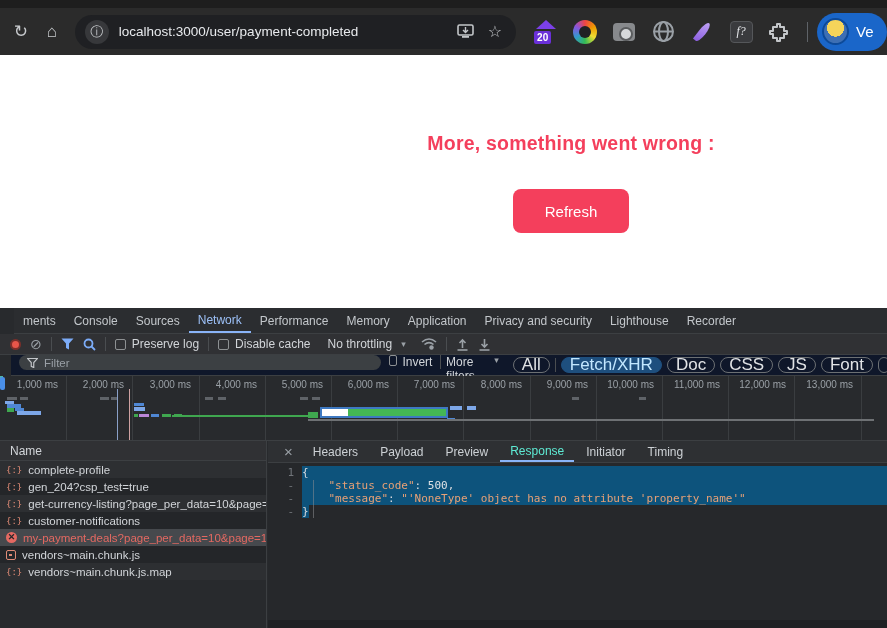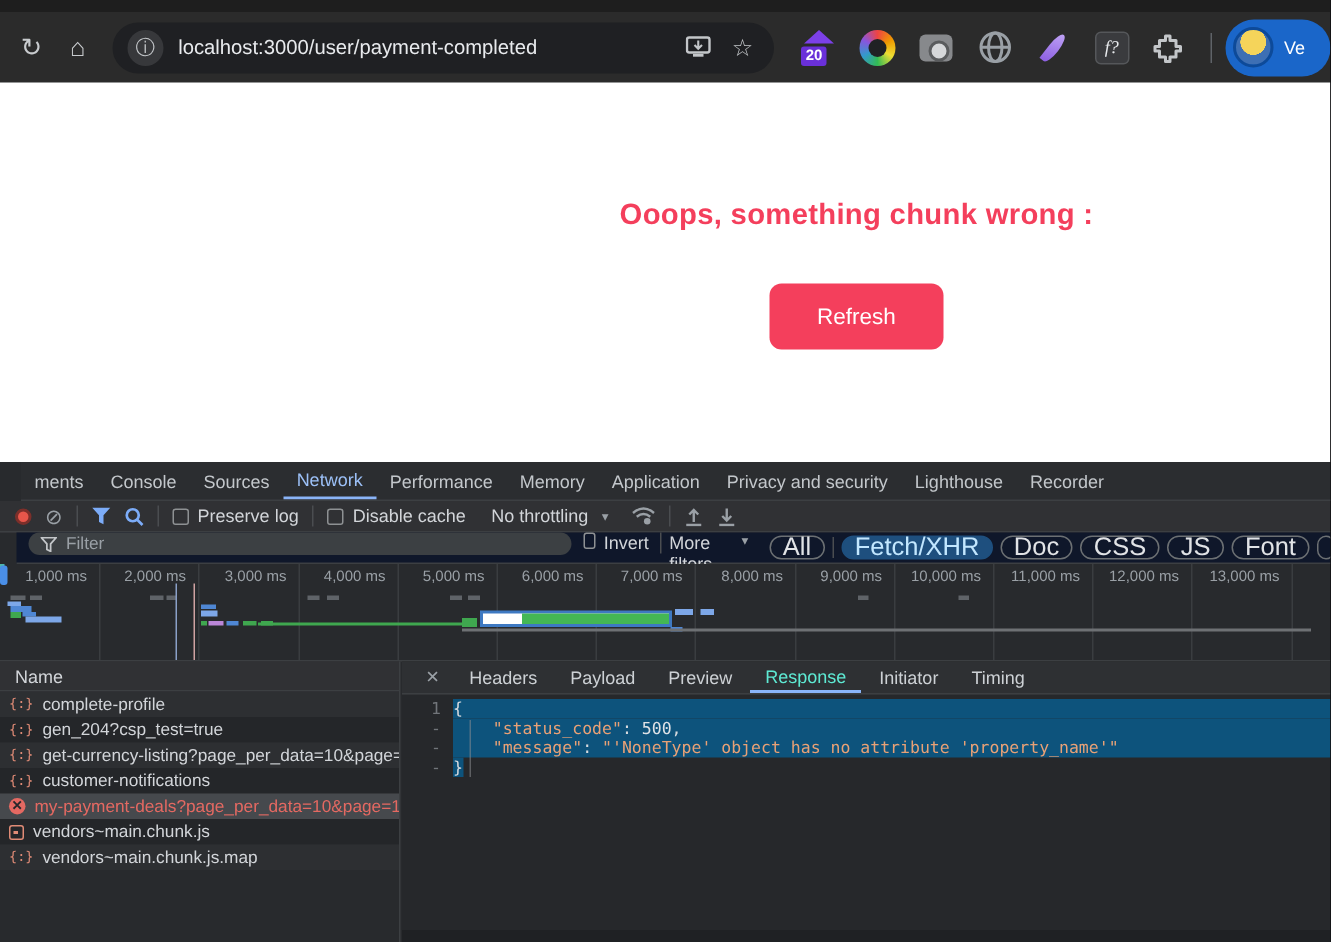--- a/index.html
+++ b/index.html
@@ -38,21 +38,21 @@
   .ext-globe svg, .ext-puzzle svg { display:block; }
   .ext-feather { width:7px; height:22px; background:linear-gradient(160deg,#c0a4f5,#8a5ce0);
                 border-radius:50% 50% 50% 0; transform:rotate(38deg); }
   .ext-fq { width:23px; height:22px; background:#3a3b3e; border:1px solid #55575a; border-radius:4px;
             color:#e8eaed; font-size:12px; font-style:italic; font-family:"Liberation Serif",serif;
             display:flex; align-items:center; justify-content:center; }
   .chrome-sep { width:1px; height:20px; background:#5f6368; margin-left:14px; }
   .profile-chip { margin-left:9px; height:38px; min-width:70px; background:#1a66c9; border-radius:19px;
                   display:flex; align-items:center; padding:0 10px 0 5px; gap:7px; }
   .avatar { width:27px; height:27px; border-radius:50%; background:radial-gradient(circle at 50% 35%, #f5d45a 0 45%, #3d6fb4 46% 100%); border:2px solid #0d4a99; }
-  .profile-label { color:#fff; font-size:12px; }
+  .profile-label { color:#fff; font-size:15px; }
   
   .viewport { position:absolute; left:0; top:55px; width:887px; height:253px; background:#ffffff; }
   .err-heading { position:absolute; top:77px; left:571px; transform:translateX(-50%);
                  color:#f43f5c; font-size:19.5px; font-weight:800; letter-spacing:.2px; white-space:nowrap; }
   .refresh-btn { position:absolute; top:134px; left:571px; transform:translateX(-50%);
                  width:116px; height:44px; background:#f43f5c; color:#fff; border:none; border-radius:8px;
                  font-size:15px; font-family:"Liberation Sans",sans-serif; cursor:pointer; }
   
   .devtools { position:absolute; left:0; top:308px; width:887px; height:320px; background:#282a2d;
               color:#d2d5d9; font-size:12px; }
@@ -184,21 +184,21 @@
       </div>
       <div class="chrome-sep"></div>
       <div class="profile-chip">
         <span class="avatar"></span>
         <span class="profile-label">Ve</span>
       </div>
     </div>
   </div>
 
   <div class="viewport">
-    <div class="err-heading">Ooops, something chunk wrong :</div>
+    <div class="err-heading">More, something went wrong :</div>
     <button class="refresh-btn">Refresh</button>
   </div>
 
   <div class="devtools">
 
     <div class="dt-tabbar" id="dtTabs">
         <div class="dt-tab">ments</div>
         <div class="dt-tab">Console</div>
         <div class="dt-tab">Sources</div>
         <div class="dt-tab active">Network</div>

